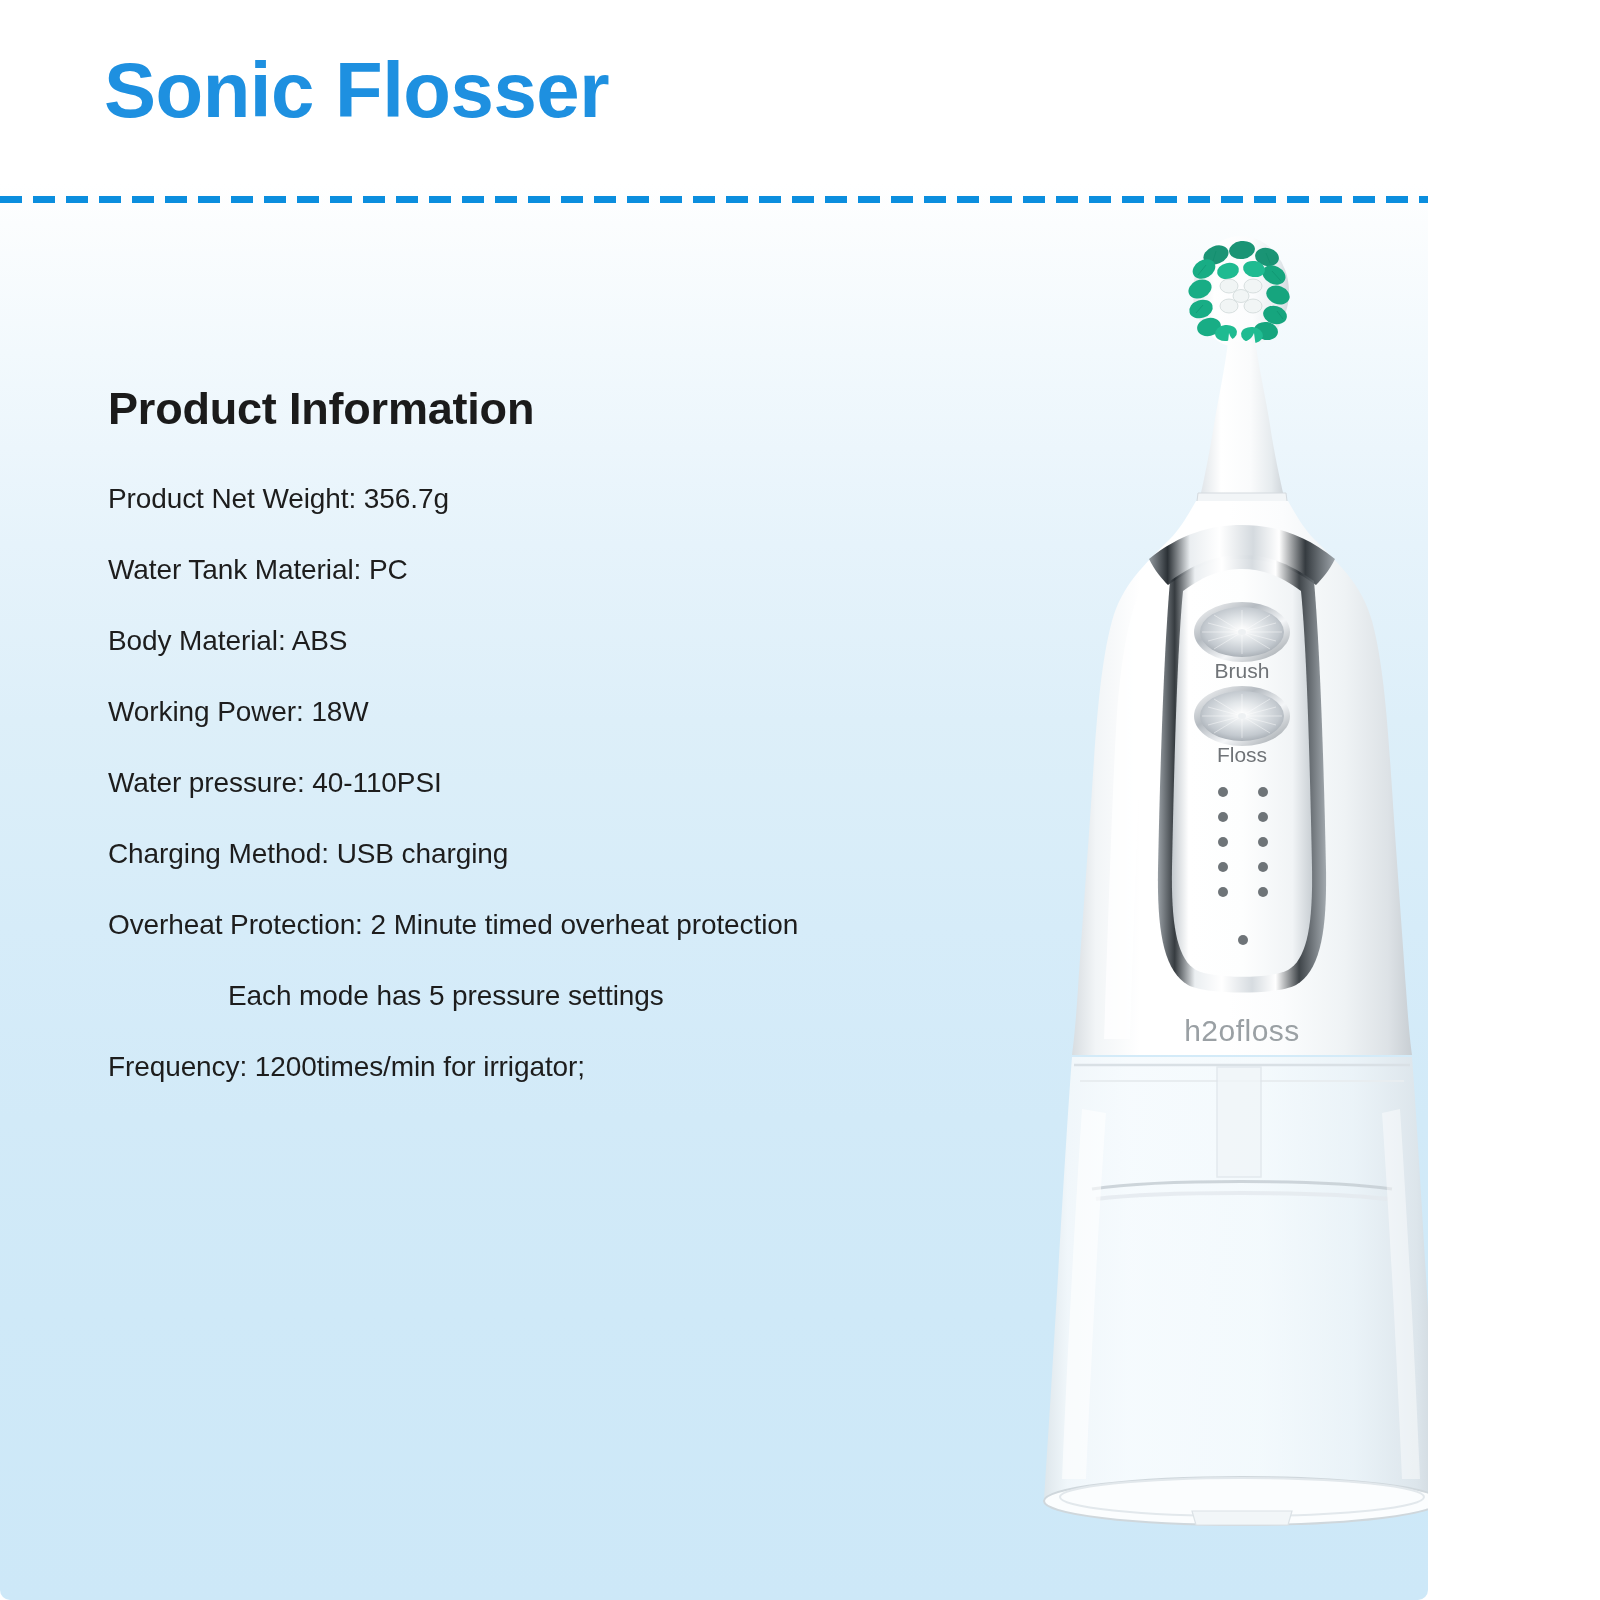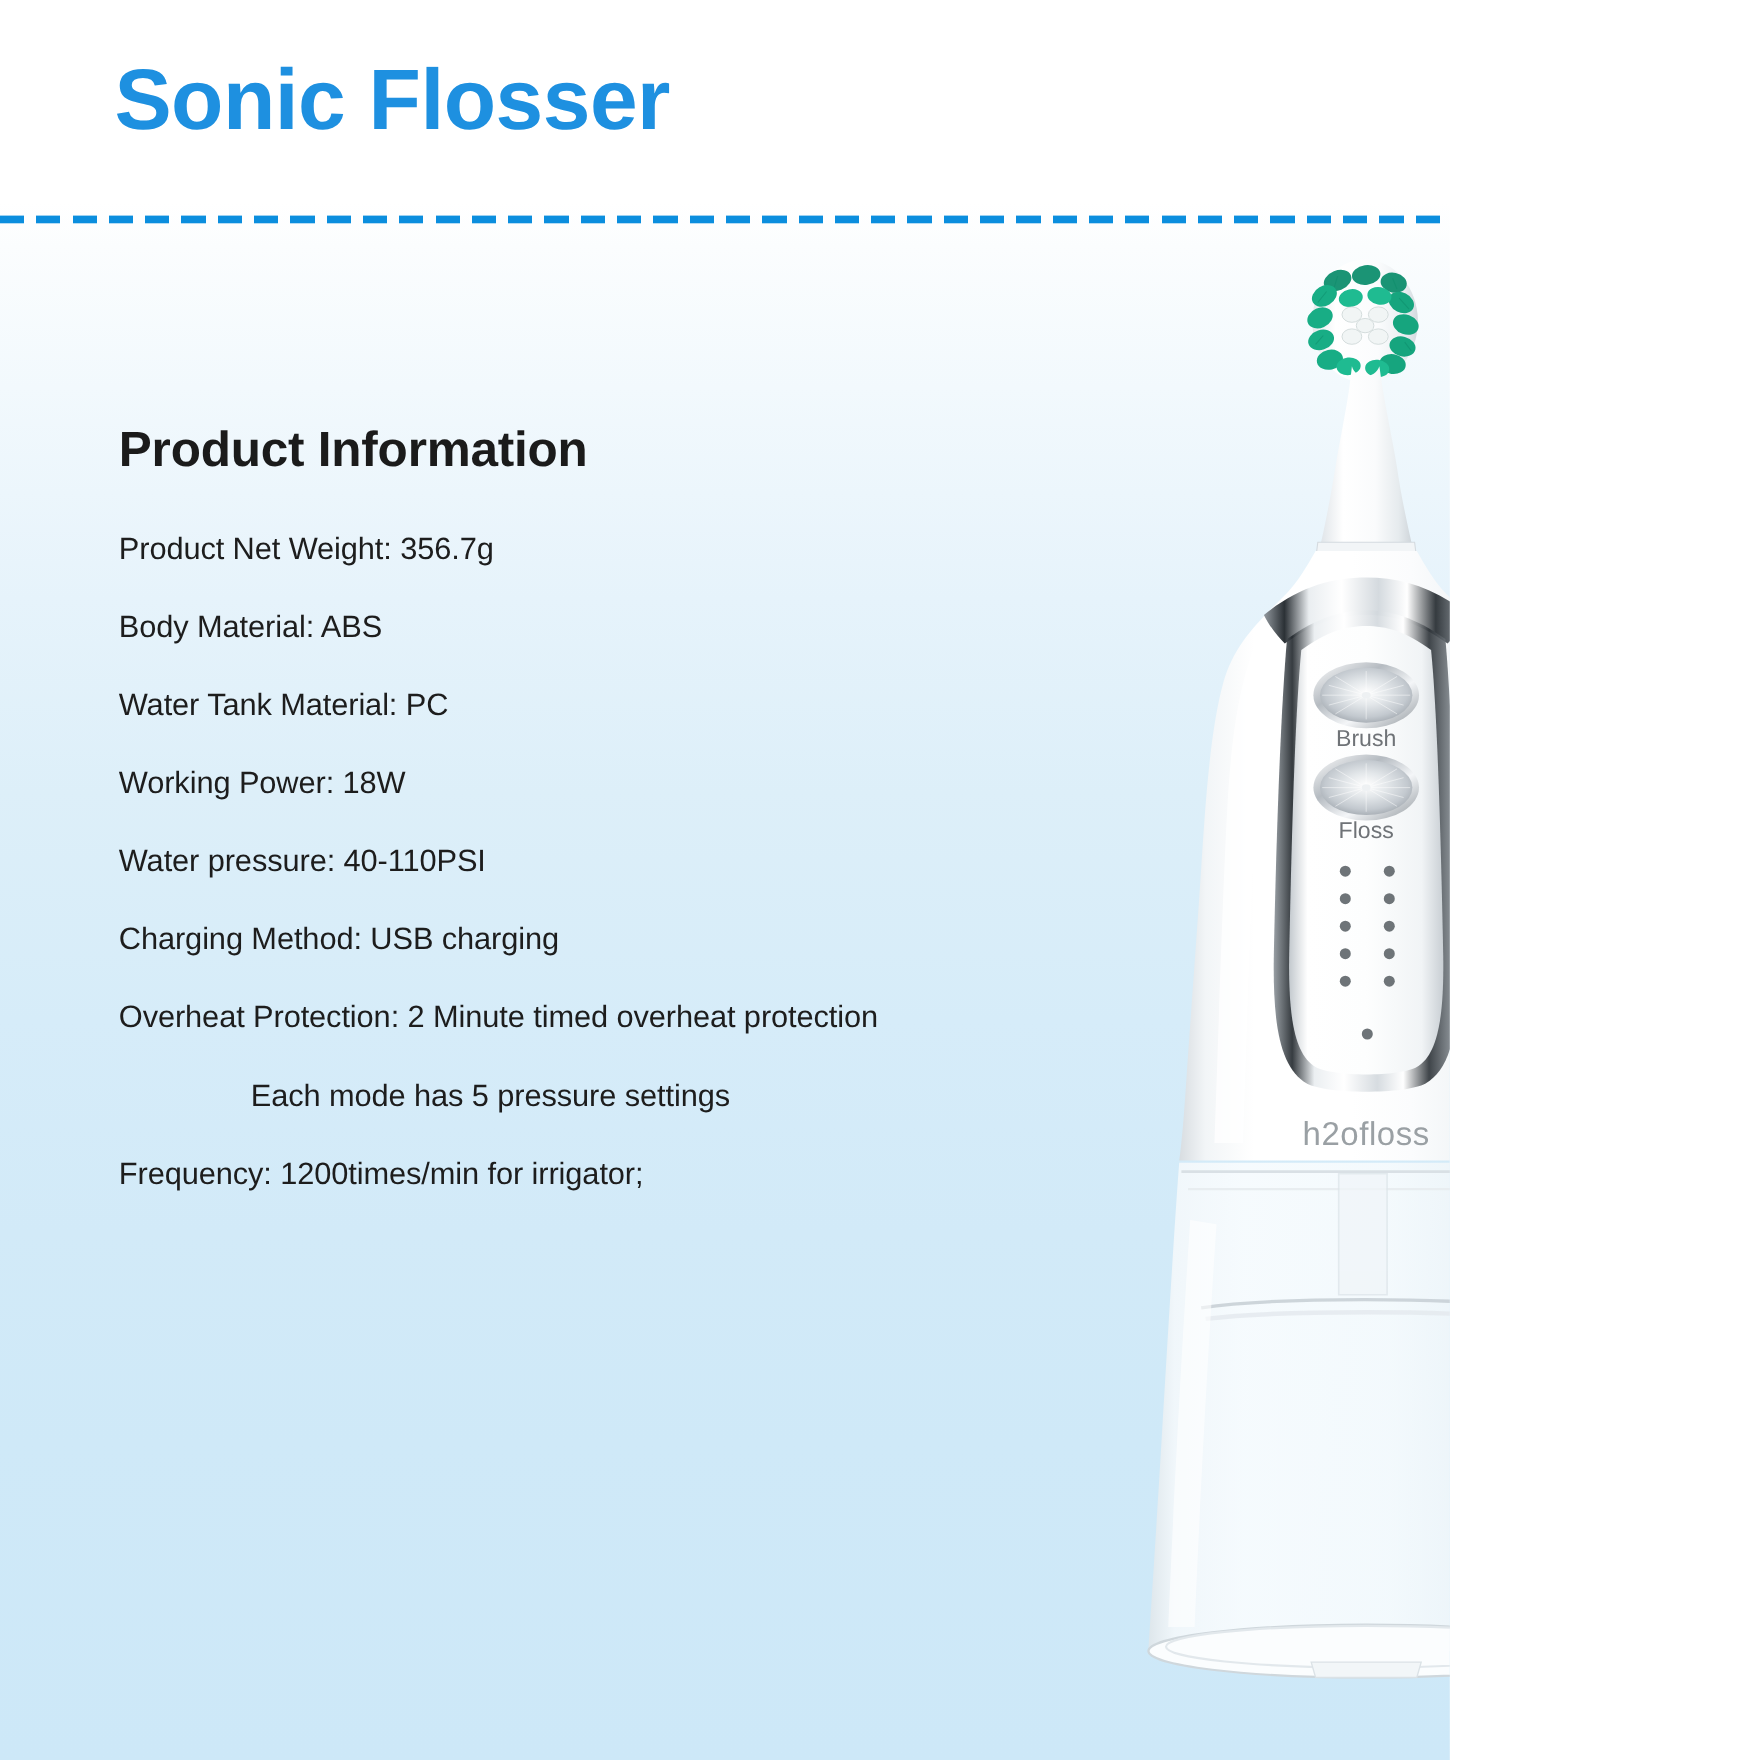--- a/index.html
+++ b/index.html
@@ -8,34 +8,35 @@
   }
   body {
     width: 1600px;
     height: 1600px;
     font-family: "Liberation Sans", sans-serif;
     overflow: hidden;
   }
 
   #page {
     position: relative;
-    width: 1318px;
+    width: 1428px;
     height: 1600px;
     background: linear-gradient(to bottom,
         #ffffff 0%,
         #ffffff 11.5%,
         #fbfdfe 14%,
         #f2f9fd 22%,
         #e6f3fb 34%,
         #ddeff9 45%,
         #d6ecf9 58%,
         #d2eaf8 70%,
         #cfe9f8 82%,
         #cde8f8 100%);
     overflow: hidden;
+    border-radius: 10px;
   }
 
   
   #title {
     position: absolute;
     left: 104px;
     top: 48px;
     font-size: 78px;
     font-weight: bold;
     color: #1e90e0;
@@ -118,22 +119,22 @@
 
 <div id="page">
 
   <div id="title">Sonic Flosser</div>
   <div id="divider"></div>
 
   <div id="spec-block">
     <div id="spec-heading">Product Information</div>
 
     <div class="spec-line">Product Net Weight: 356.7g</div>
+    <div class="spec-line">Water Tank Material: PC</div>
     <div class="spec-line">Body Material: ABS</div>
-    <div class="spec-line">Water Tank Material: PC</div>
     <div class="spec-line">Working Power: 18W</div>
     <div class="spec-line">Water pressure: 40-110PSI</div>
     <div class="spec-line">Charging Method: USB charging</div>
     <div class="spec-line">Overheat Protection: 2 Minute timed overheat protection</div>
     <div class="spec-line indent">Each mode has 5 pressure settings</div>
     <div class="spec-line">Frequency: 1200times/min for irrigator;</div>
   </div>
 
   <div id="product">
     <svg viewBox="0 0 460 1320" xmlns="http://www.w3.org/2000/svg">

